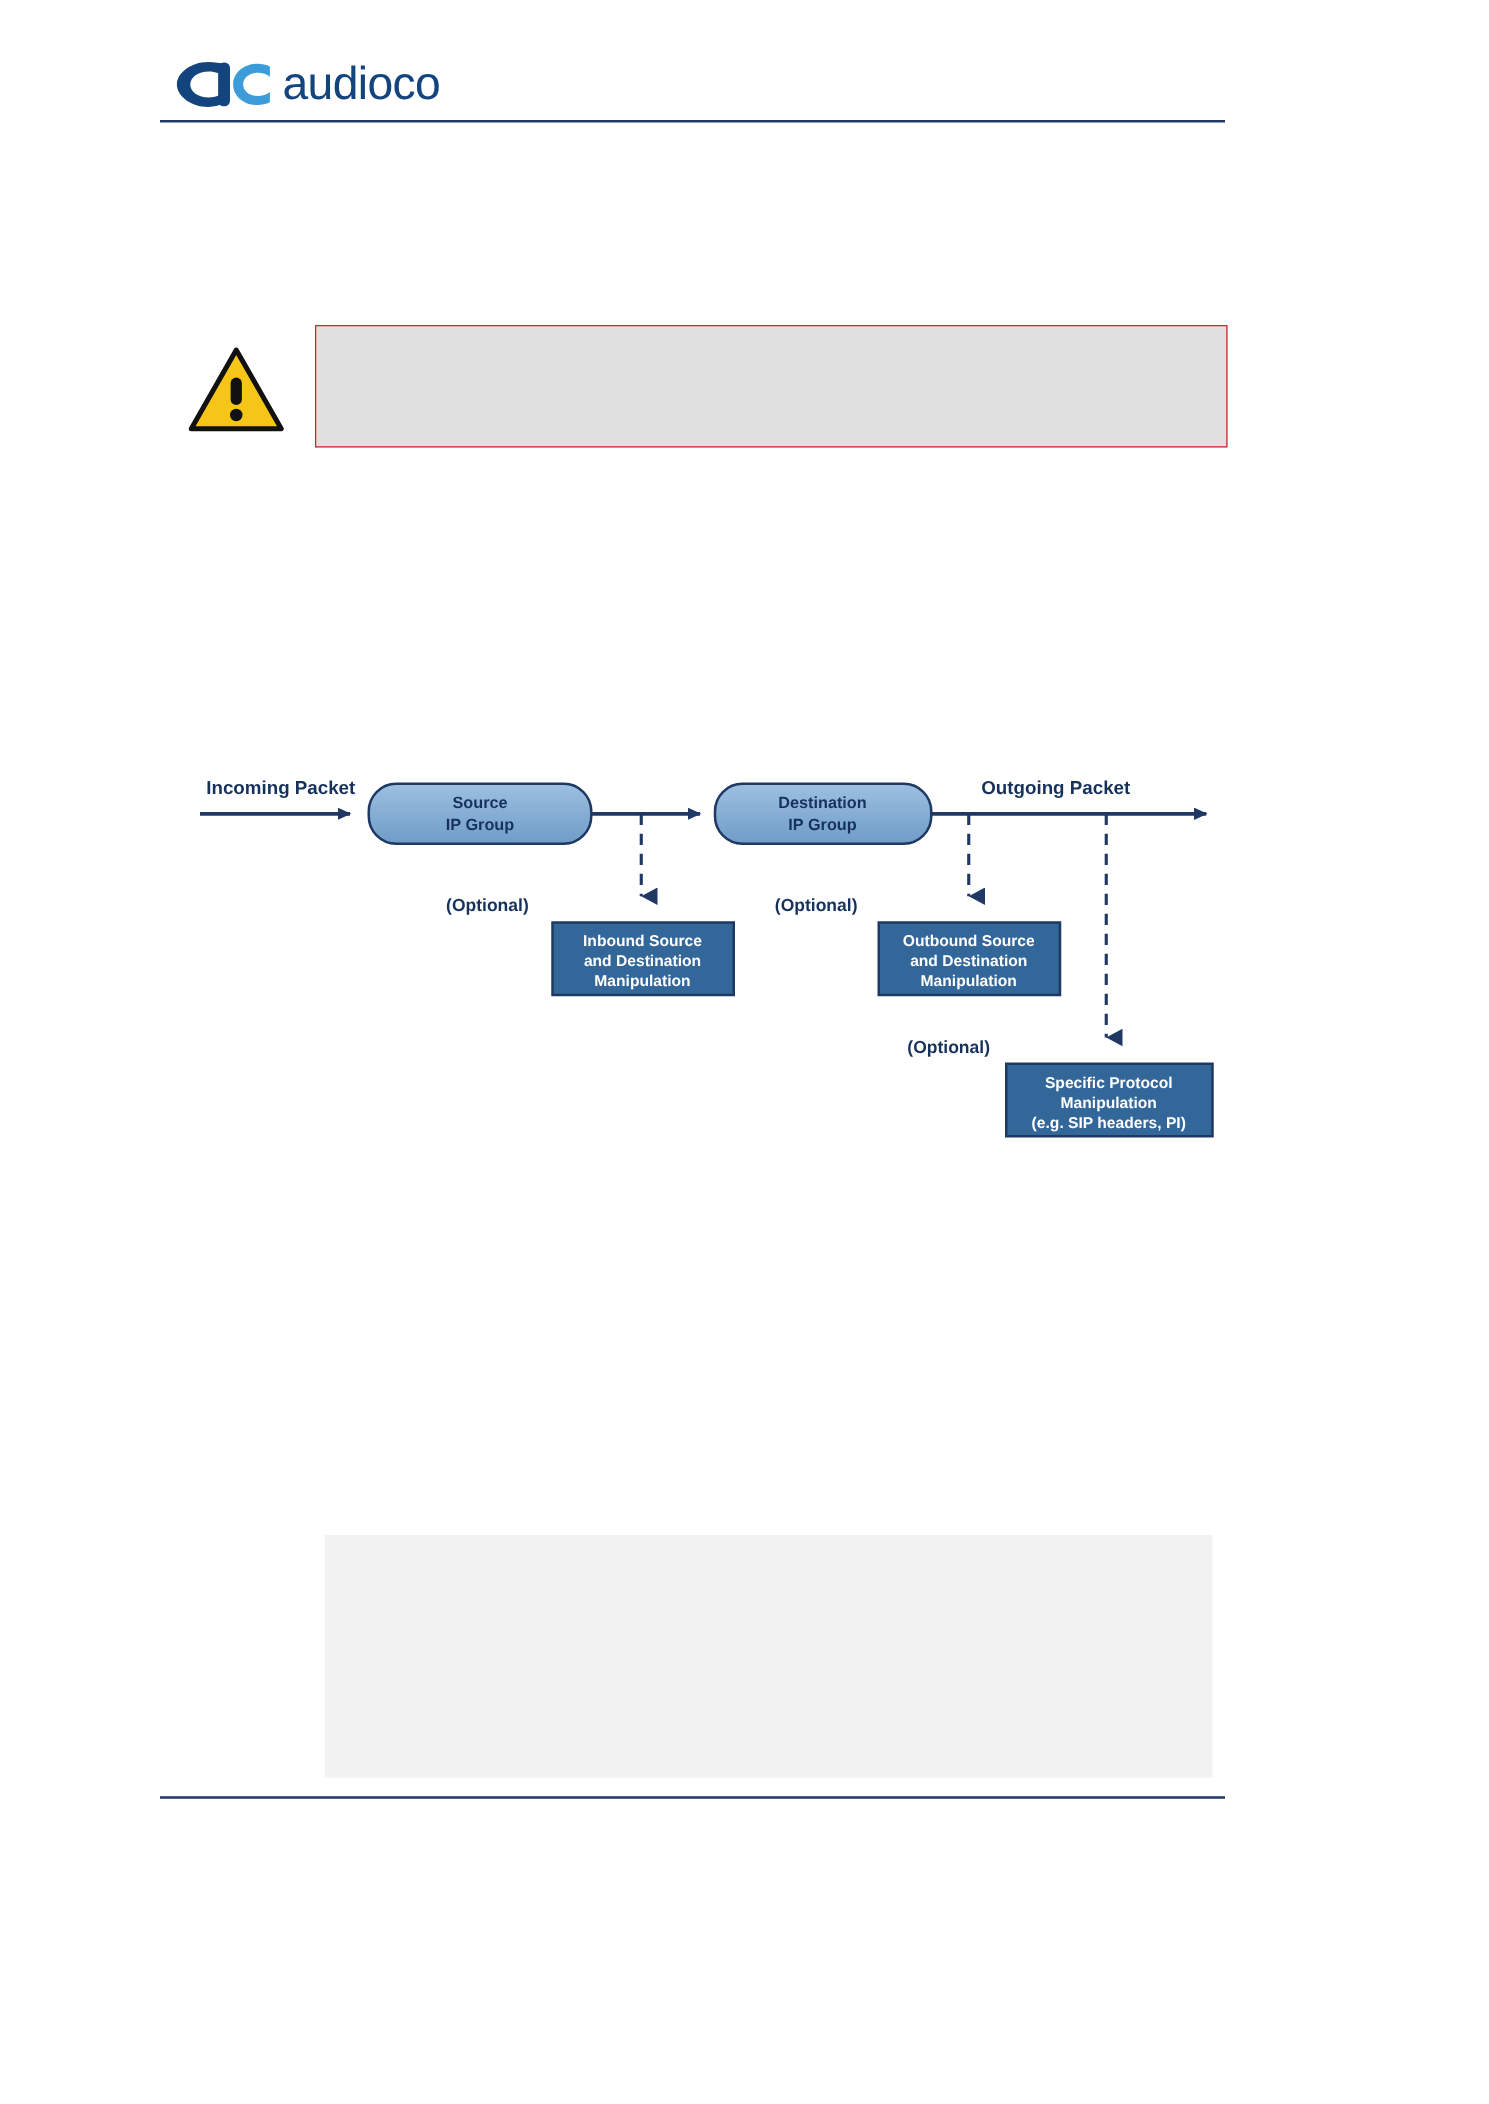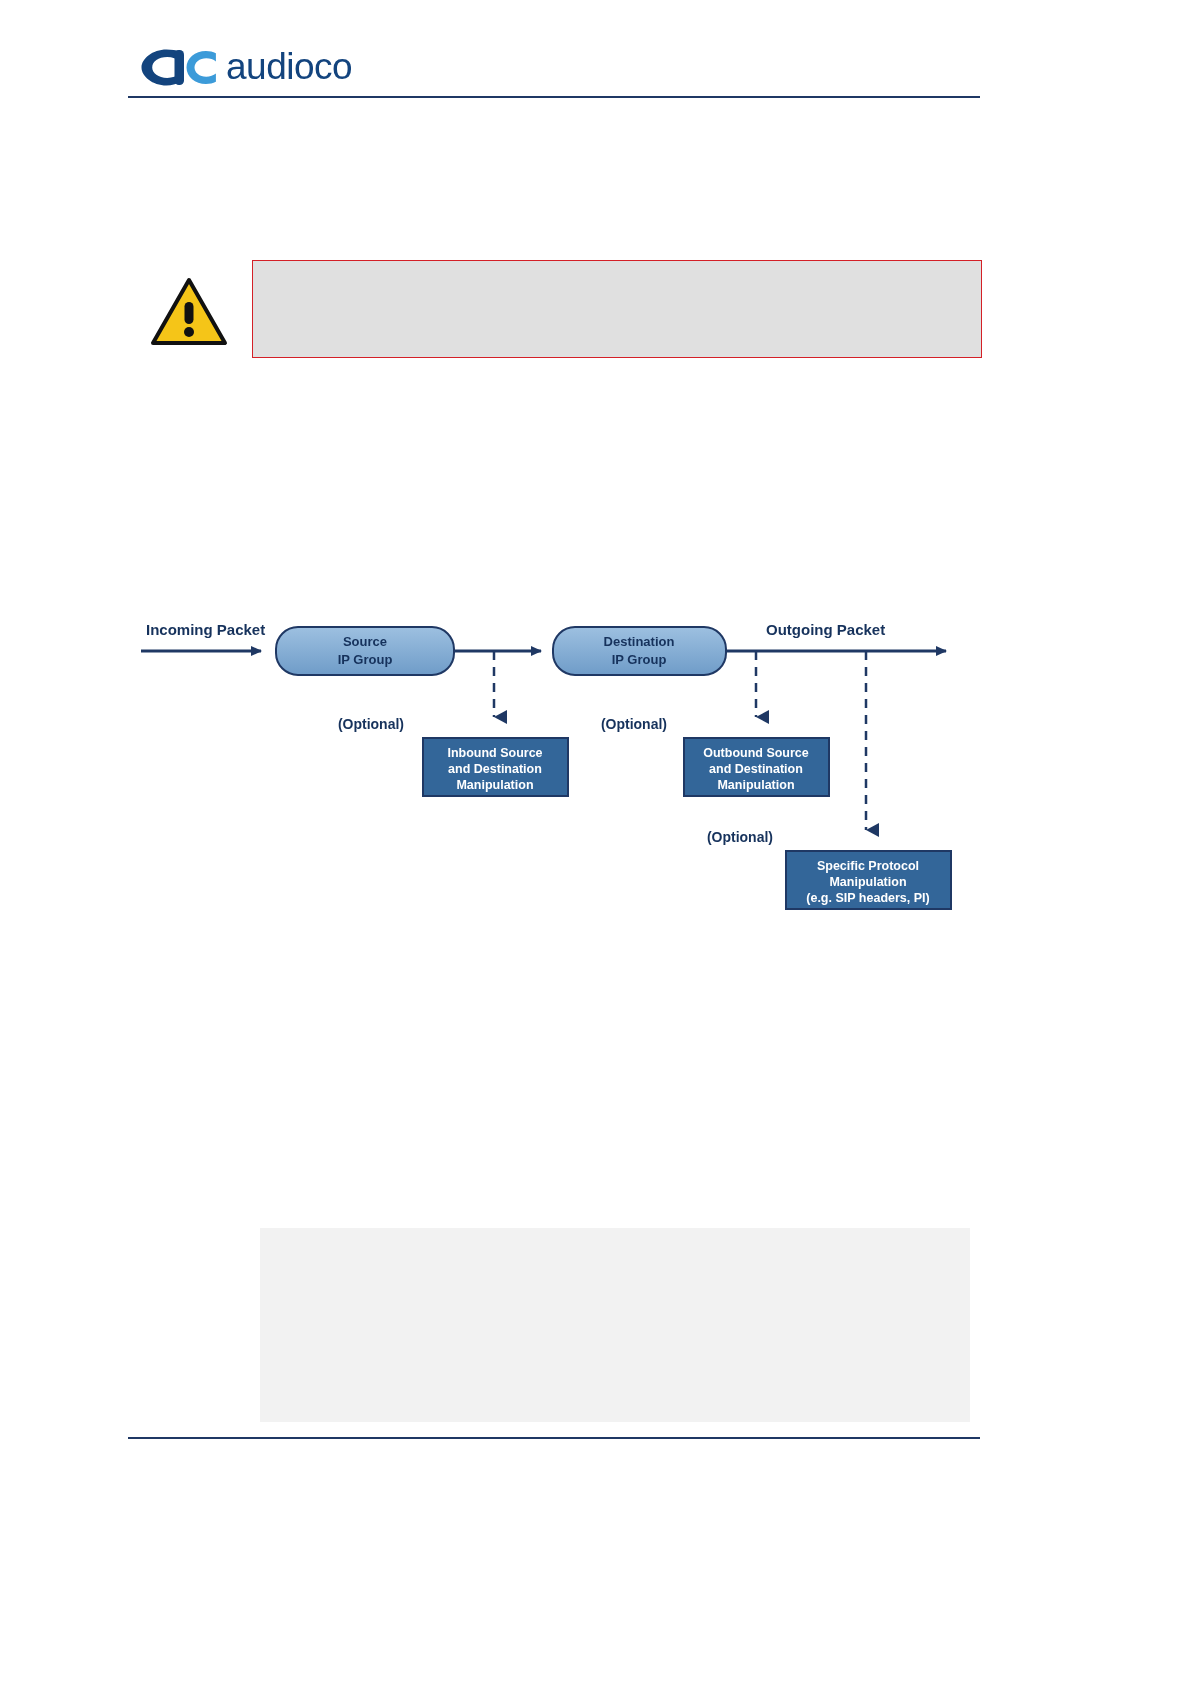--- a/index.html
+++ b/index.html
@@ -28,21 +28,21 @@
     position:absolute;left:124px;top:5px;width:730px;height:98px;
     background:#e0e0e0;border:1px solid #d42027;
     box-sizing:border-box;
   }
   .note-text{
     padding:8px 12px;font-size:13px;color:#000000;line-height:1.45;
     white-space:pre-wrap;
   }
 
   
-  .diagram{position:absolute;left:121px;top:605px;width:860px;height:345px;}
+  .diagram{position:absolute;left:140px;top:605px;width:860px;height:345px;}
   .diagram svg{display:block;}
 
   
   .panel{
     position:absolute;left:260px;top:1228px;width:710px;height:194px;
     background:#f2f2f2;border:0;box-sizing:border-box;
   }
   .panel-text{
     padding:10px 14px;font-size:13px;color:#000;line-height:1.5;white-space:pre-wrap;
   }

